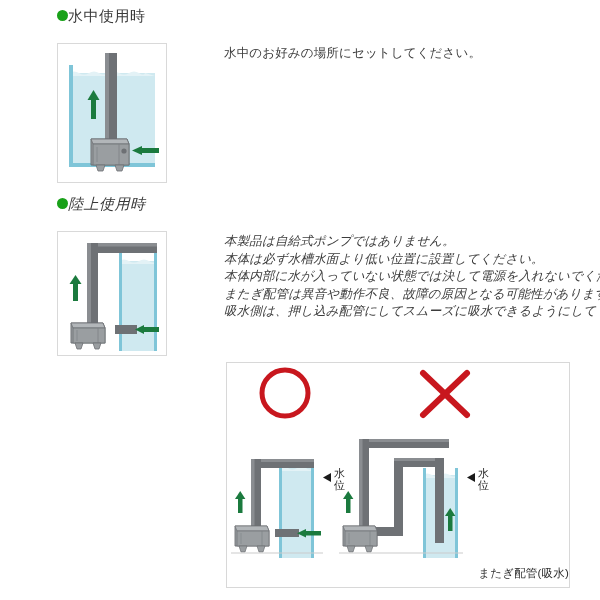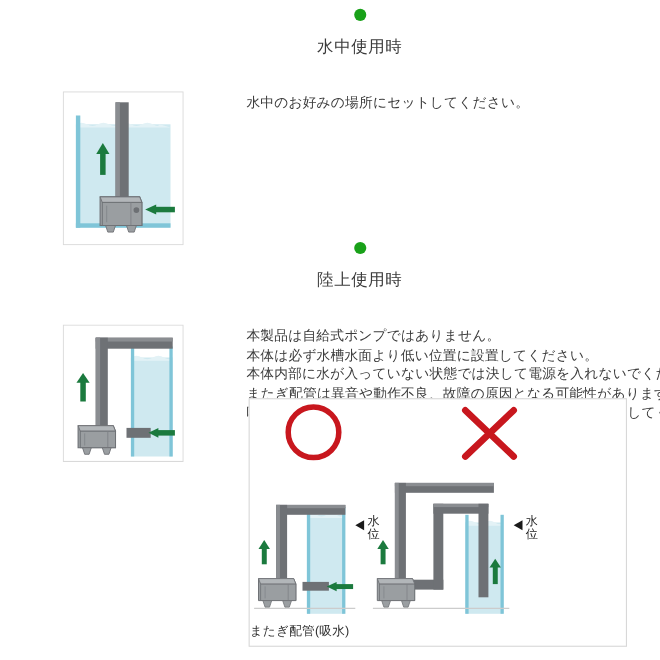--- a/index.html
+++ b/index.html
@@ -19,22 +19,21 @@
   .page {
     position: relative;
     width: 600px;
     height: 600px;
   }
 
   
   .section-heading {
     display: flex;
     align-items: center;
-    gap: 16px;
-    flex-direction: column;
+    gap: 0;
   }
   .bullet-dot {
     width: 11px;
     height: 11px;
     border-radius: 50%;
     background: #19a119;
     flex: 0 0 auto;
   }
   .heading-text {
     font-size: 15px;
@@ -46,27 +45,28 @@
   
   .section-one {
     position: absolute;
     left: 57px;
     top: 8px;
     width: 540px;
   }
   .section-two {
     position: absolute;
     left: 57px;
-    top: 220px;
+    top: 196px;
     width: 540px;
+    font-style: italic;
   }
   .section-body {
     display: flex;
     align-items: flex-start;
-    margin-top: 33px;
+    margin-top: 20px;
   }
   .fig-slot-1 {
     width: 110px;
     height: 140px;
     flex: 0 0 auto;
   }
   .fig-slot-2 {
     width: 110px;
     height: 125px;
     flex: 0 0 auto;
@@ -95,21 +95,21 @@
     box-sizing: border-box;
   }
   .compare-panel svg {
     display: block;
   }
   .panel-caption {
     position: absolute;
     left: 0;
     right: 0;
     bottom: 6px;
-    text-align: left;
+    text-align: right;
     font-size: 11.5px;
     color: #303030;
     letter-spacing: 0.2px;
   }
 
   .wl-label {
     font-size: 11px;
     fill: #1a1a1a;
   }
 </style>

